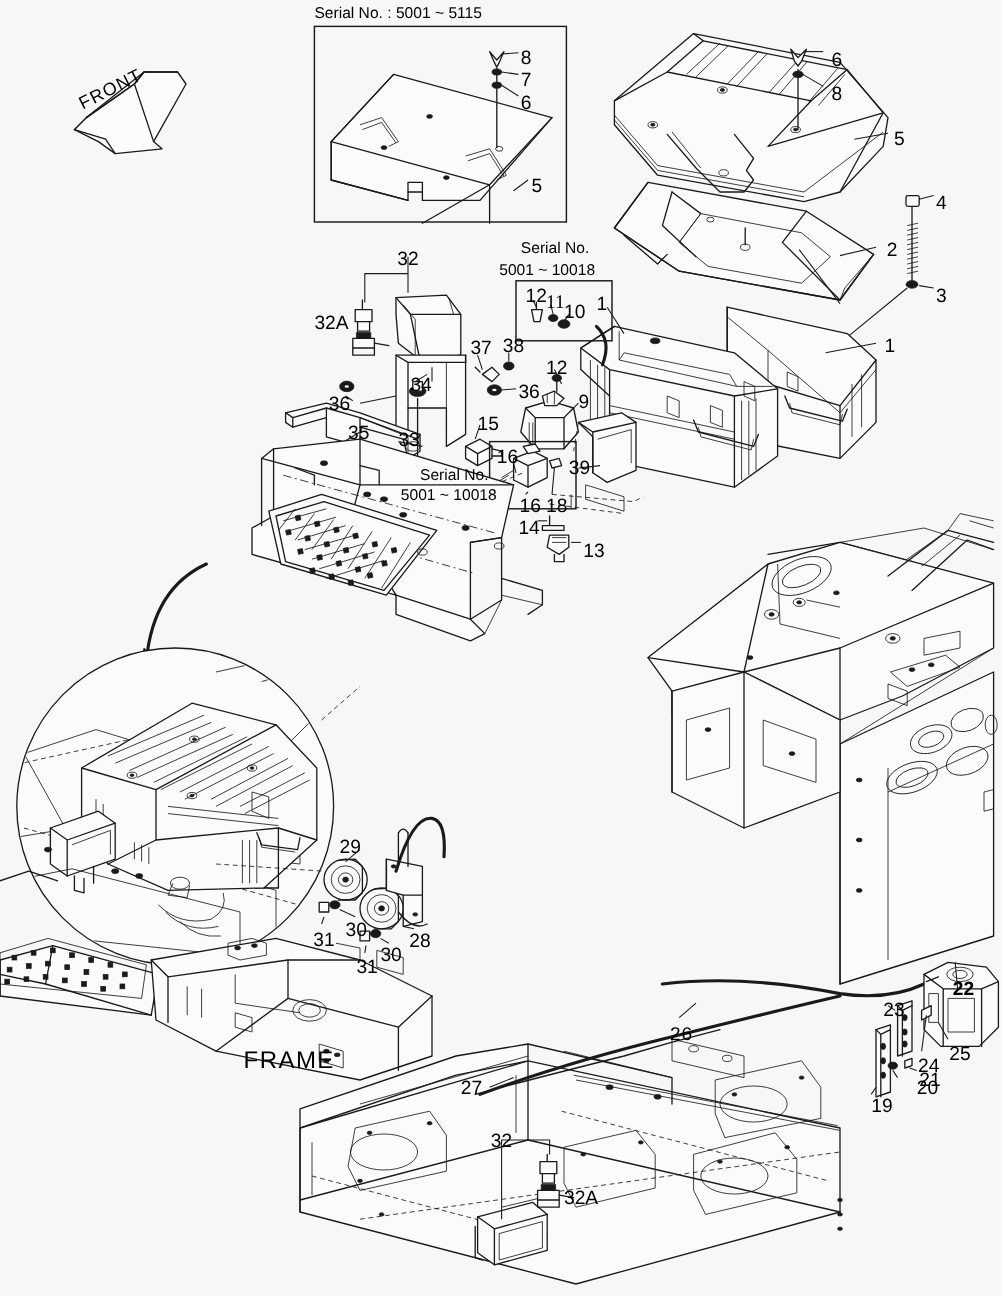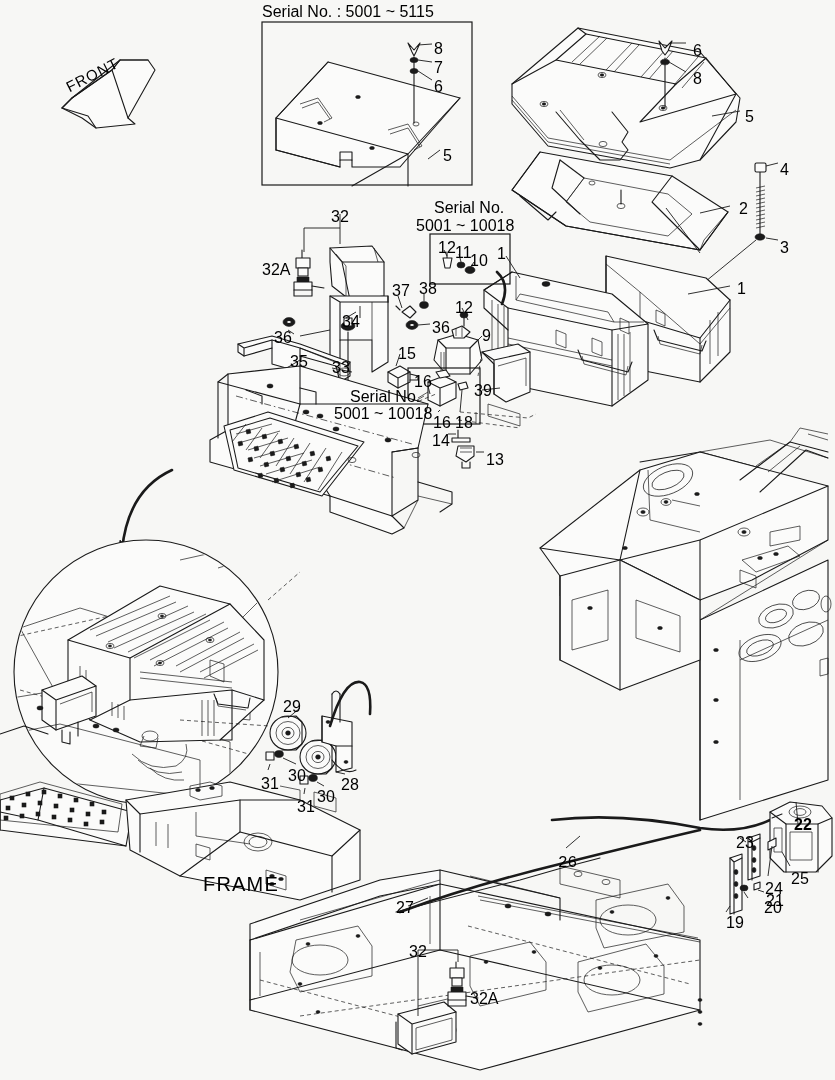--- a/index.html
+++ b/index.html
@@ -17,21 +17,21 @@
   #sheet svg{position:absolute;left:0;top:0;width:835px;height:1080px;}
   .lbl{
     position:absolute;
     font-family:"Liberation Sans", sans-serif;
     color:#000;
     white-space:nowrap;
     line-height:1;
     font-size:15px;
   }
   .lbl.num{font-size:16px;}
-  .lbl.serial{font-size:16px;}
+  .lbl.serial{font-size:13px;}
   .lbl.frame{font-size:20px;letter-spacing:1.2px;}
   .lbl.front{font-size:15px;}
 </style>
 </head>
 <body>
 
 <div id="sheet">
 
   <svg viewBox="0 0 835 1080">
     <defs>
@@ -713,21 +713,21 @@
       <div class="lbl num" style="left: 693px; top: 71px;">8</div>
       <div class="lbl num" style="left: 745px; top: 109px;">5</div>
       <div class="lbl num" style="left: 780px; top: 162px;">4</div>
       <div class="lbl num" style="left: 739px; top: 201px;">2</div>
       <div class="lbl num" style="left: 780px; top: 240px;">3</div>
       <div class="lbl num" style="left: 497px; top: 246px;">1</div>
       <div class="lbl num" style="left: 737px; top: 281px;">1</div>
       <div class="lbl num" style="left: 331px; top: 209px;">32</div>
       <div class="lbl num" style="left: 262px; top: 262px;">32A</div>
       <div class="lbl num" style="left: 438px; top: 240px;">12</div>
-      <div class="lbl num" style="left: 455px; top: 245px;">11</div>
+      <div class="lbl num" style="left: 455px; top: 245px; font-family: Liberation Serif, serif;">11</div>
       <div class="lbl num" style="left: 470px; top: 253px;">10</div>
       <div class="lbl num" style="left: 455px; top: 300px;">12</div>
       <div class="lbl num" style="left: 392px; top: 283px;">37</div>
       <div class="lbl num" style="left: 419px; top: 281px;">38</div>
       <div class="lbl num" style="left: 274px; top: 330px;">36</div>
       <div class="lbl num" style="left: 432px; top: 320px;">36</div>
       <div class="lbl num" style="left: 342px; top: 314px;">34</div>
       <div class="lbl num" style="left: 290px; top: 354px;">35</div>
       <div class="lbl num" style="left: 332px; top: 360px;">33</div>
       <div class="lbl num" style="left: 398px; top: 346px;">15</div>
@@ -745,17 +745,17 @@
       <div class="lbl num" style="left: 317px; top: 789px;">30</div>
       <div class="lbl num" style="left: 341px; top: 777px;">28</div>
       <div class="lbl num" style="left: 794px; top: 817px; font-weight: bold;">22</div>
       <div class="lbl num" style="left: 736px; top: 835px;">23</div>
       <div class="lbl num" style="left: 791px; top: 871px;">25</div>
       <div class="lbl num" style="left: 765px; top: 881px; text-align: right;">24</div>
       <div class="lbl num" style="left: 766px; top: 893px;">21</div>
       <div class="lbl num" style="left: 744px; top: 900px; padding-left: 20px;">20</div>
       <div class="lbl num" style="left: 726px; top: 915px;">19</div>
       <div class="lbl num" style="left: 558px; top: 855px; font-family: Liberation Mono, monospace;">26</div>
-      <div class="lbl num" style="left: 396px; top: 900px;">27</div>
+      <div class="lbl num" style="left: 384px; top: 900px;">27</div>
       <div class="lbl num" style="left: 409px; top: 944px;">32</div>
       <div class="lbl num" style="left: 470px; top: 991px;">32A</div>
     </div>
 </div>
 
 </body></html>

